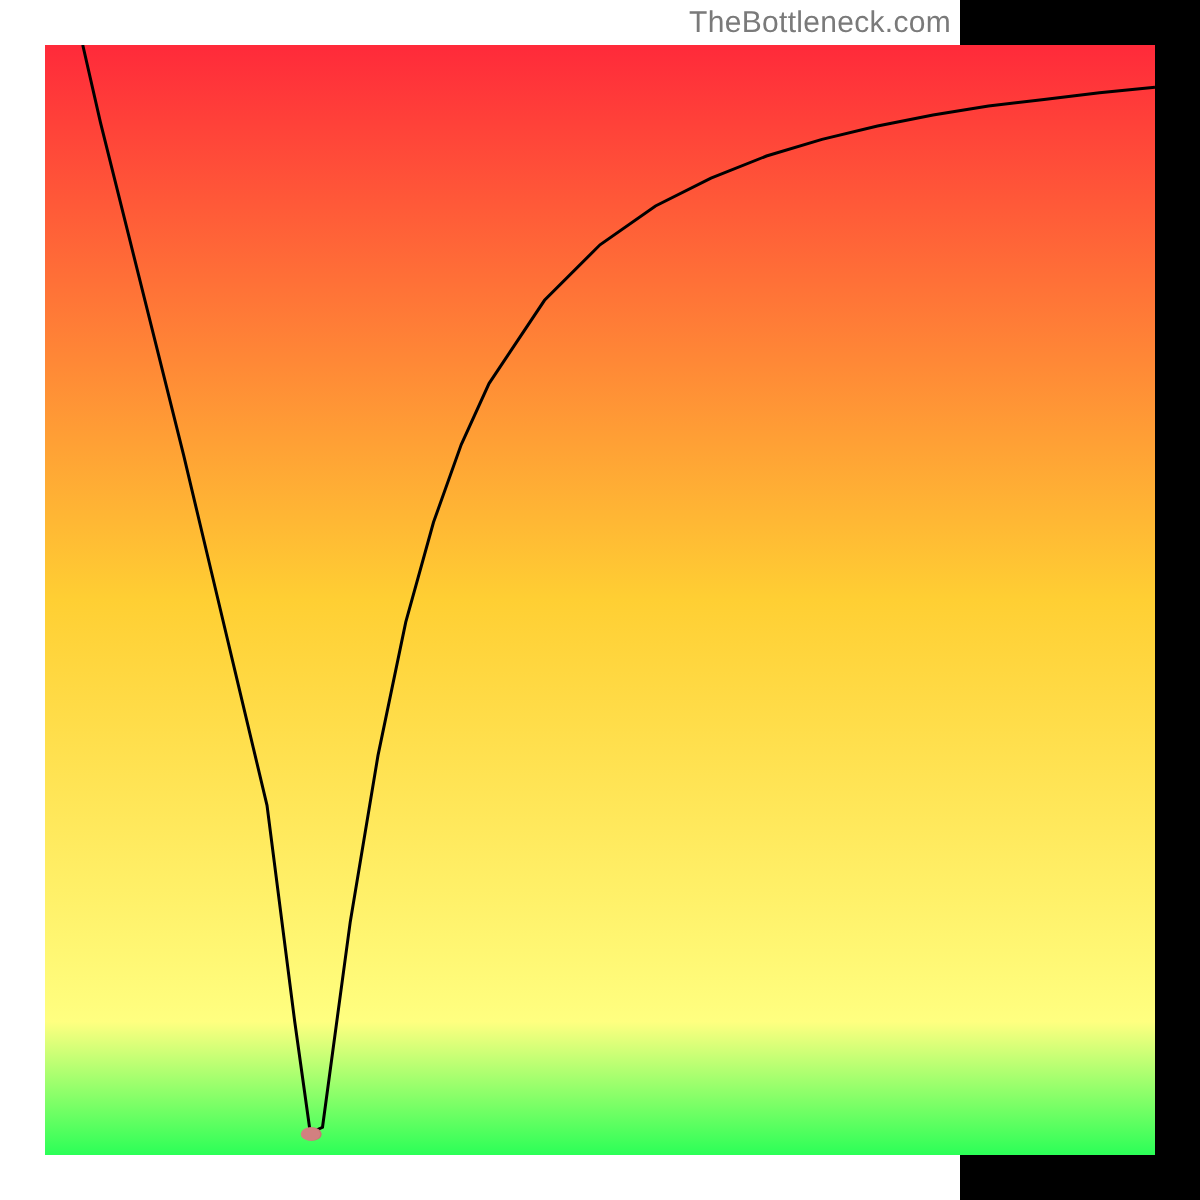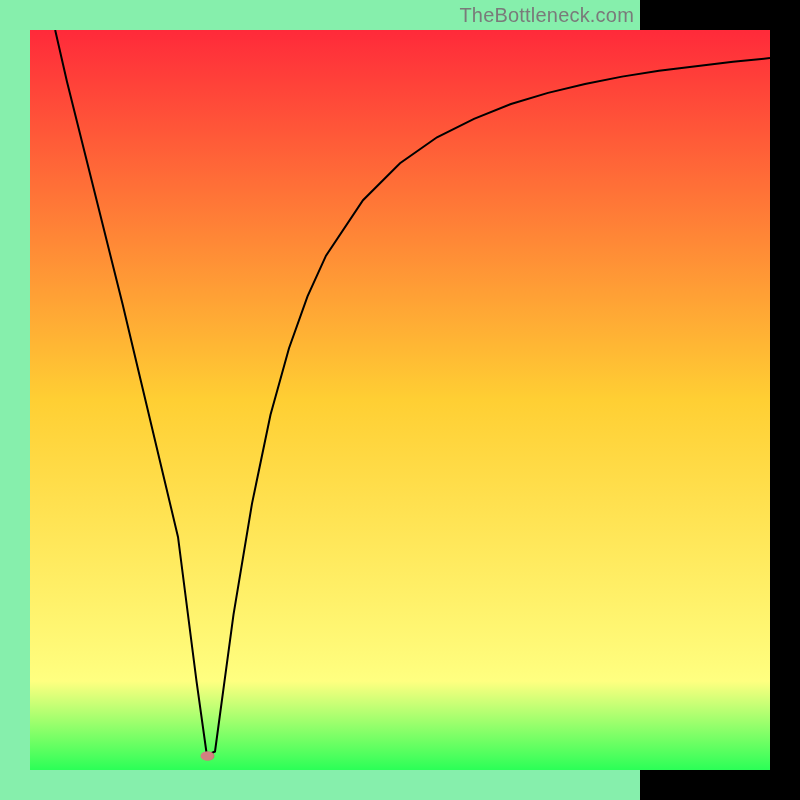--- a/index.html
+++ b/index.html
@@ -7,21 +7,21 @@
     padding: 0;
     width: 800px;
     height: 800px;
     background: #000;
     font-family: Arial, Helvetica, sans-serif;
   }
   .frame {
     position: relative;
     width: 640px;
     height: 800px;
-    background: #86efac;
+    background: #ffffff;
   }
   .plot-area {
     position: absolute;
     left: 30px;
     top: 30px;
     width: 740px;
     height: 740px;
     overflow: hidden;
   }
   .plot-area svg {

